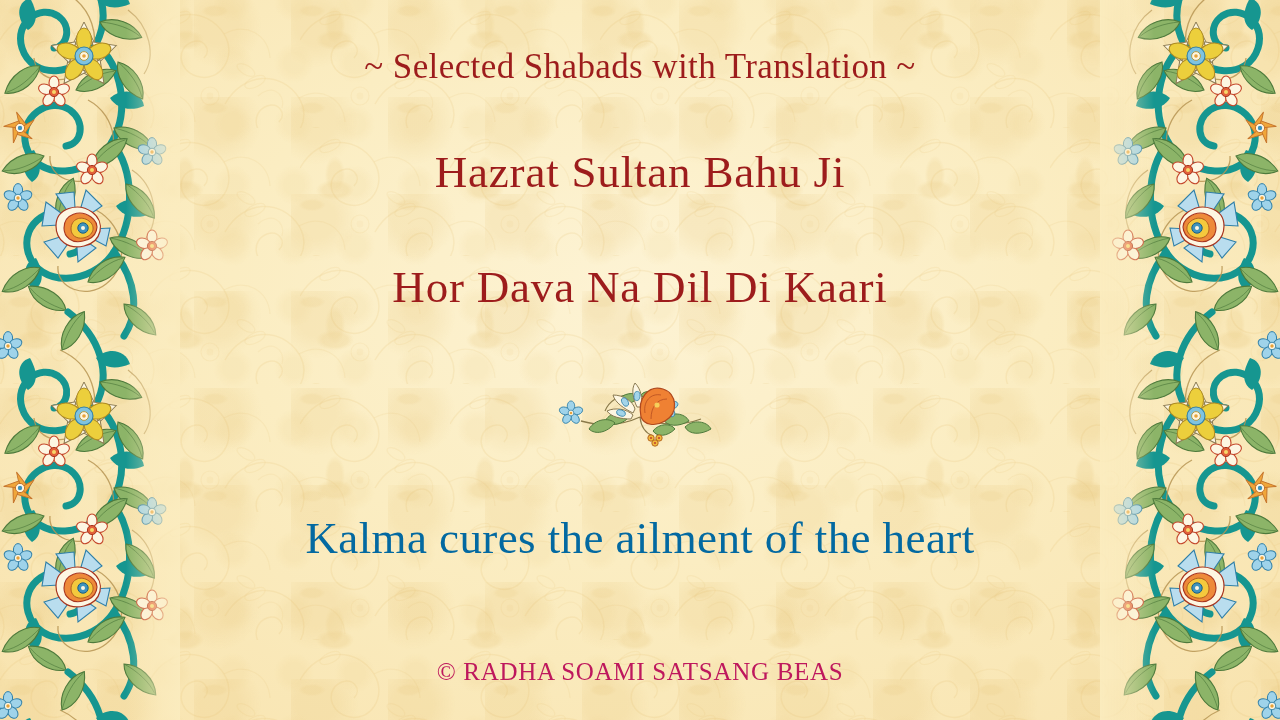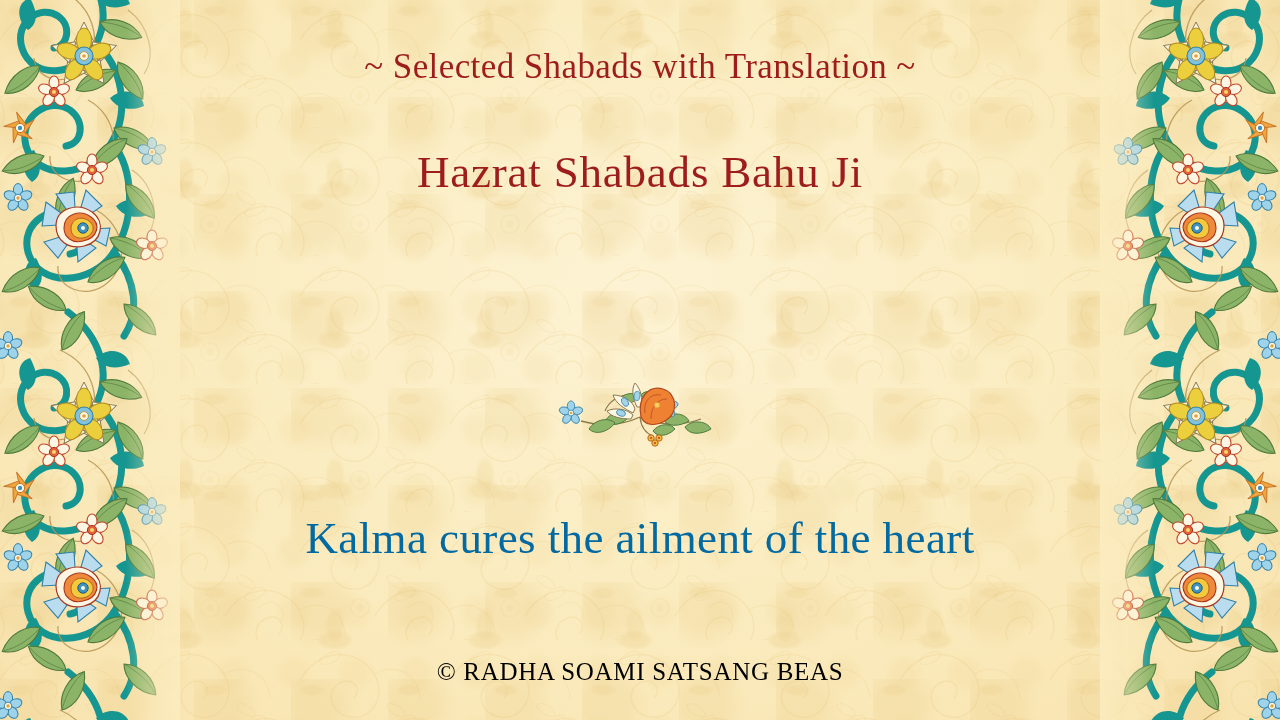--- a/index.html
+++ b/index.html
@@ -89,21 +89,21 @@
   .translation-line {
     top: 512px;
     font-size: 45px;
     letter-spacing: .4px;
     color: #0369a1;
   }
   .footer-line {
     top: 658px;
     font-size: 25px;
     letter-spacing: .7px;
-    color: #000000;
+    color: #be185d;
   }
 </style>
 </head>
 <body>
 
 <div id="stage">
 
   <div class="bg-base"></div>
   <div class="bg-damask"></div>
 
@@ -343,20 +343,21 @@
 
       <path d="M96,34 C92,14 104,2 118,6 C132,10 134,30 120,38 C110,44 99,42 96,34 Z" fill="#ef8133" stroke="#b0491f" stroke-width="1.2"></path>
       <path d="M100,30 C98,18 106,10 116,12" fill="none" stroke="#b0491f" stroke-width=".9" opacity=".8"></path>
       <path d="M106,36 C106,24 112,16 122,16" fill="none" stroke="#b0491f" stroke-width=".9" opacity=".8"></path>
       <circle cx="112" cy="22" r="2.6" fill="#f7d85e" opacity=".9"></circle>
     </svg>
   </div>
 
   <div class="txt header-line">~ Selected Shabads with Translation ~</div>
 
-  <div class="txt title-line-1">Hazrat Shabads Bahu Ji</div>
-
+  <div class="txt title-line-1">Hazrat Sultan Bahu Ji</div>
+
+  <div class="txt title-line-2">Hor Dava Na Dil Di Kaari</div>
 
   <div class="txt translation-line">Kalma cures the ailment of the heart</div>
 
   <div class="txt footer-line">© RADHA SOAMI SATSANG BEAS</div>
 
 </div>
 
 </body></html>

